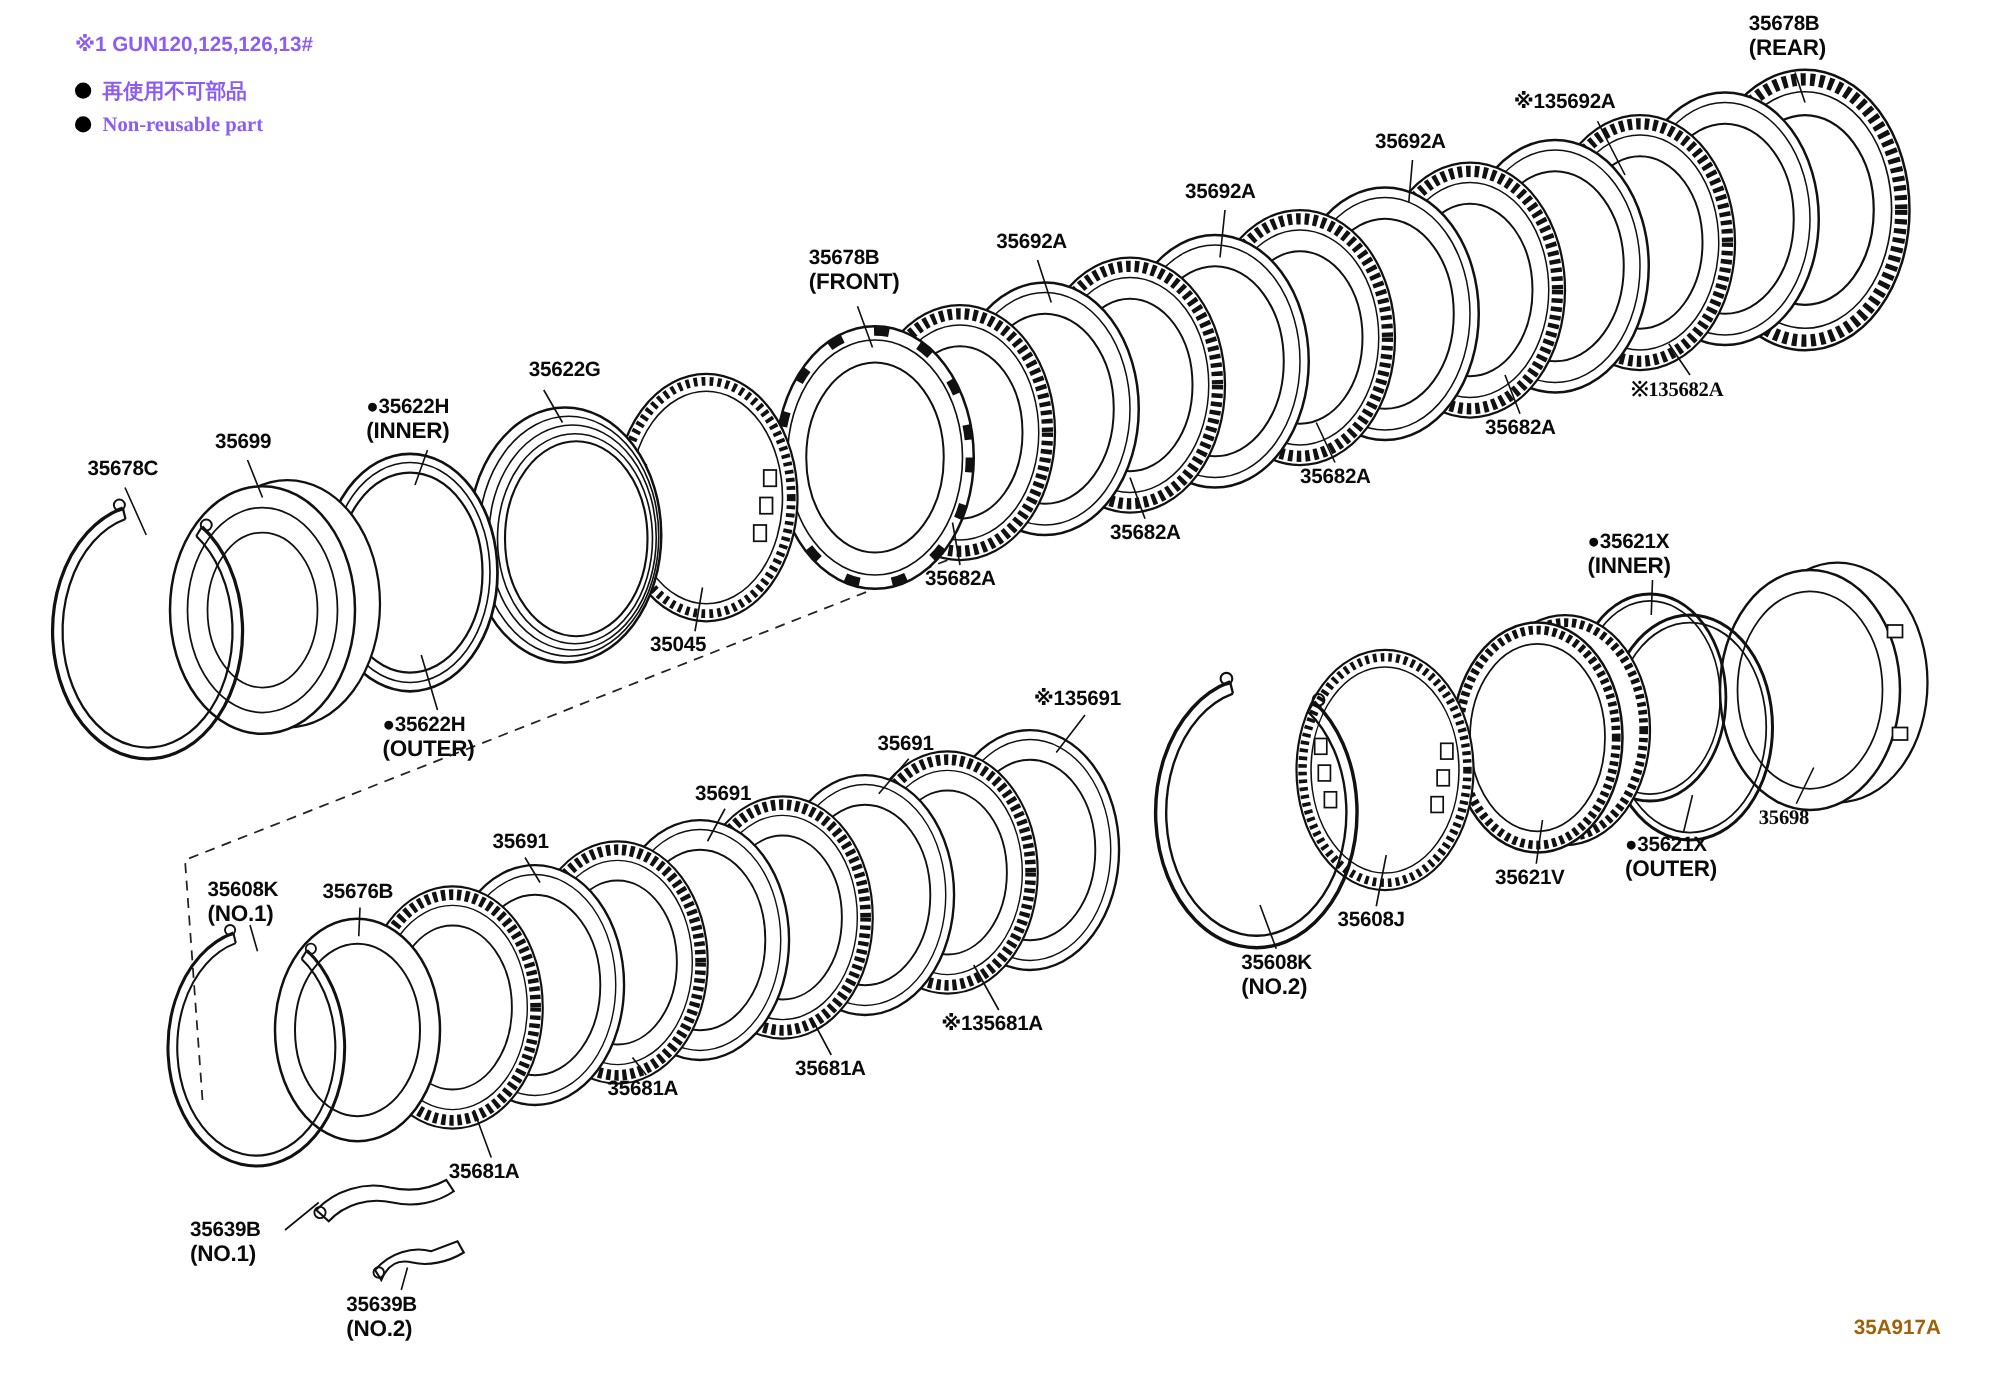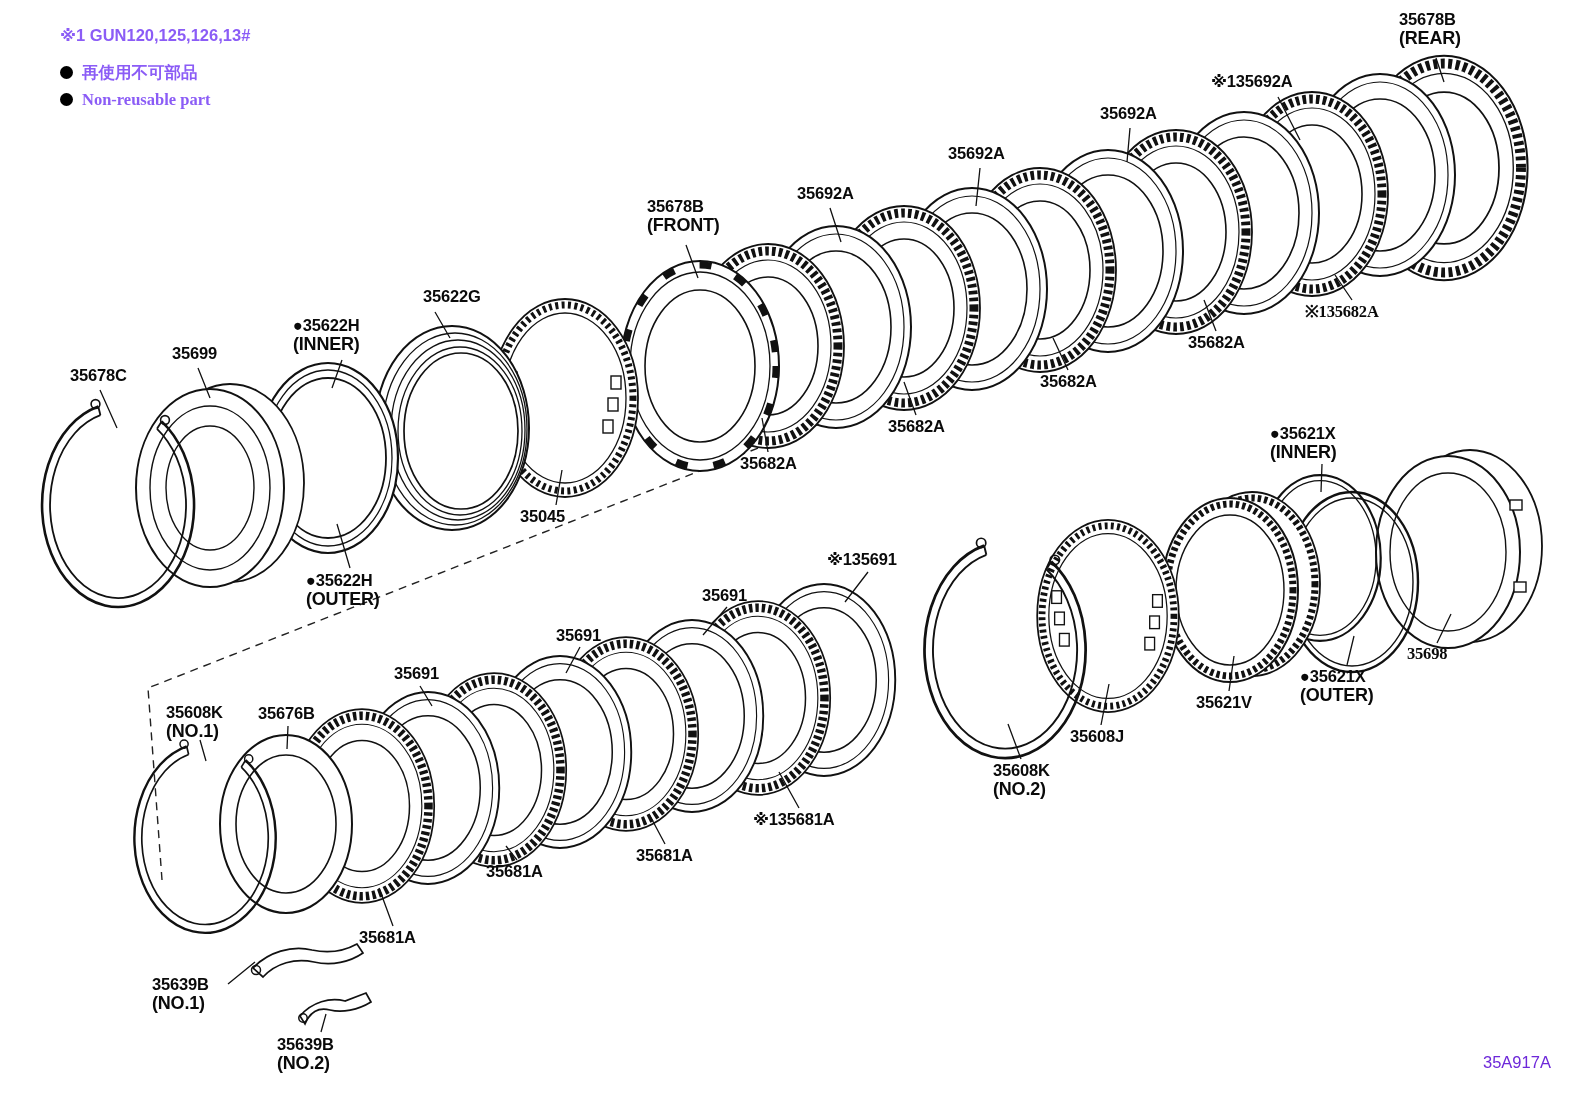--- a/index.html
+++ b/index.html
@@ -6,21 +6,21 @@
   html,body { background:#ffffff; }
   body { font-family:"Liberation Sans","DejaVu Sans",sans-serif; }
   .stage { position:relative; width:1592px; height:1099px; background:#fff; overflow:hidden; }
   svg.diagram { position:absolute; left:0; top:0; }
   .plabel { position:absolute; font-size:16.5px; font-weight:700; color:#0a0a0a;
             line-height:1.12; letter-spacing:-0.2px; white-space:nowrap; }
   .plabel .sub { display:block; font-size:18px; font-weight:700; }
   .legend-row { position:absolute; font-size:16.5px; font-weight:700; color:#8b5cf6; white-space:nowrap; }
   .bullet { display:inline-block; width:13px; height:13px; border-radius:50%;
             background:#000; margin-right:9px; vertical-align:-1px; }
-  .code { position:absolute; font-size:16.5px; font-weight:400; color:#6d28d9; }
+  .code { position:absolute; font-size:16.5px; font-weight:700; color:#a16207; }
 </style>
 </head>
 <body>
 
 <div class="stage">
 
   <svg class="diagram" width="1592" height="1099" viewBox="0 0 1592 1099">
     <defs>
       <g id="discSmooth">
         <ellipse rx="75" ry="101" fill="#fff" stroke="#111" stroke-width="2"></ellipse>

